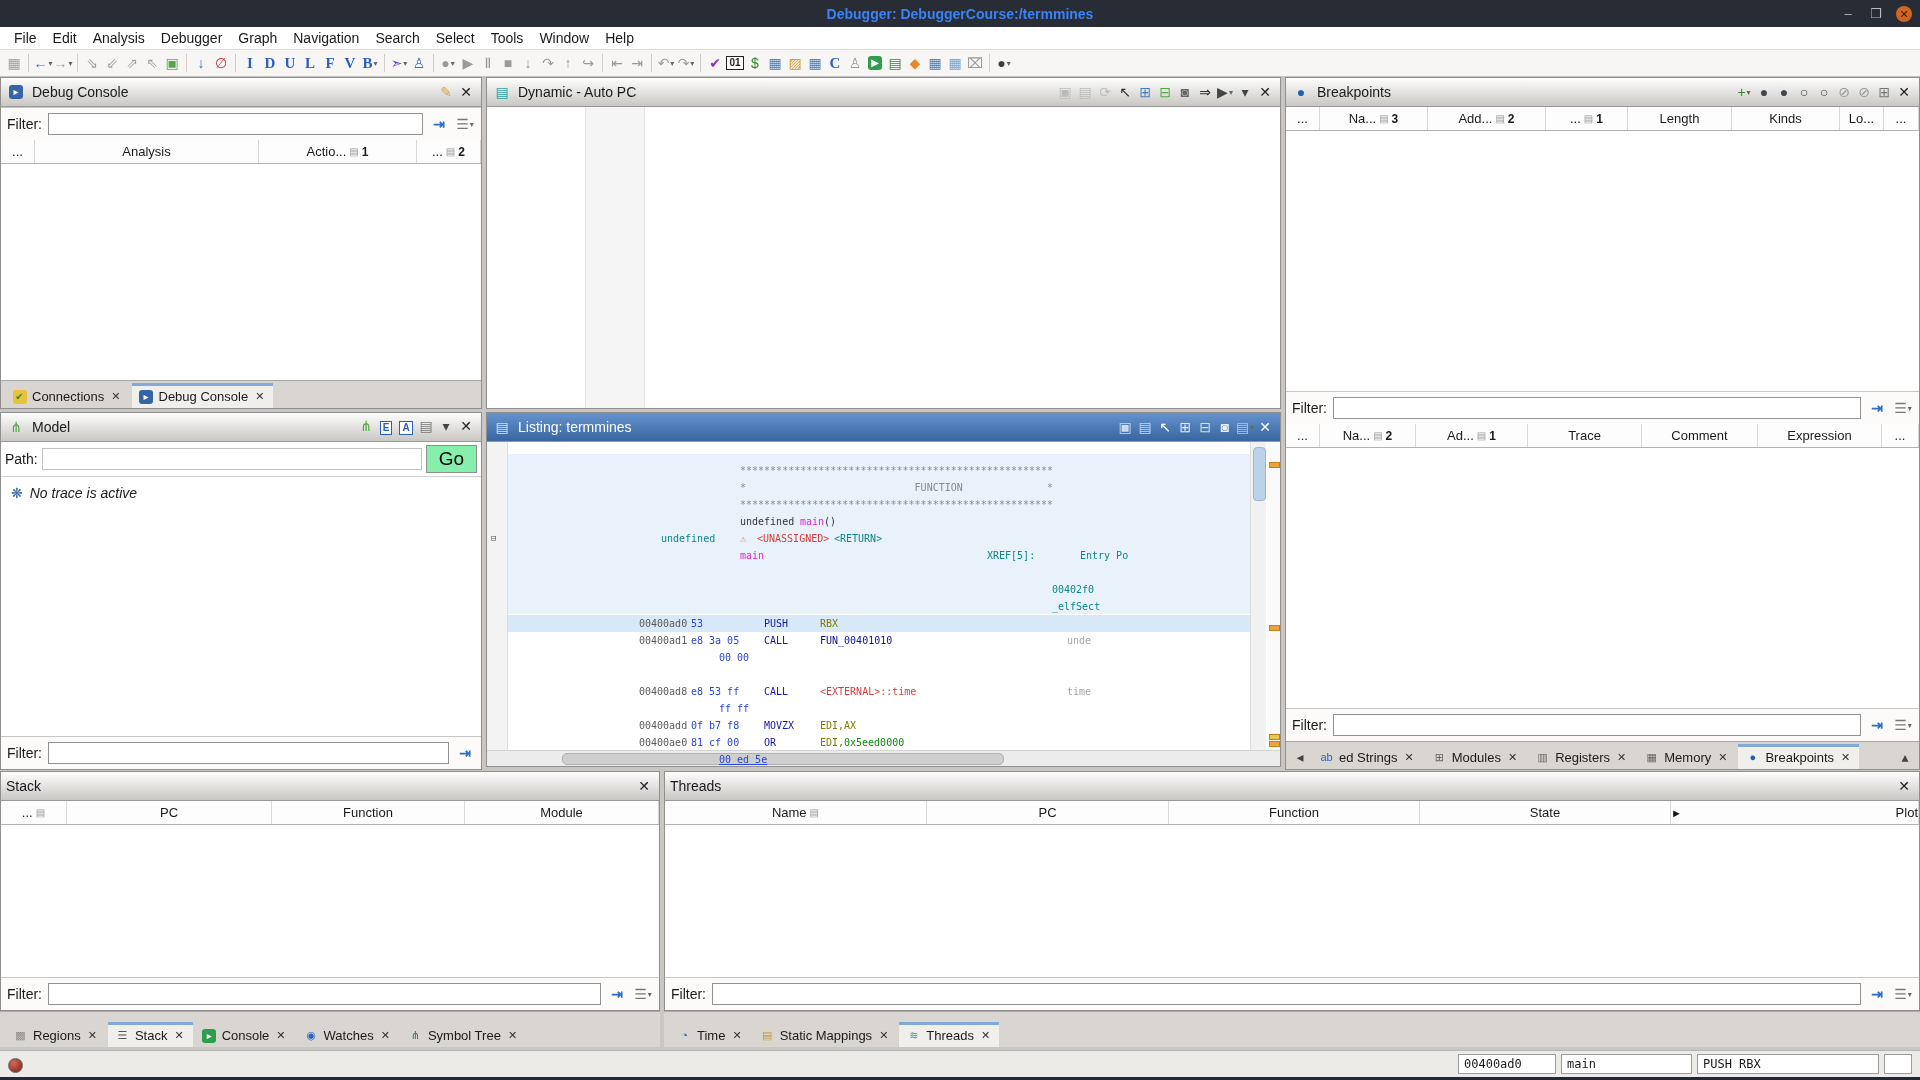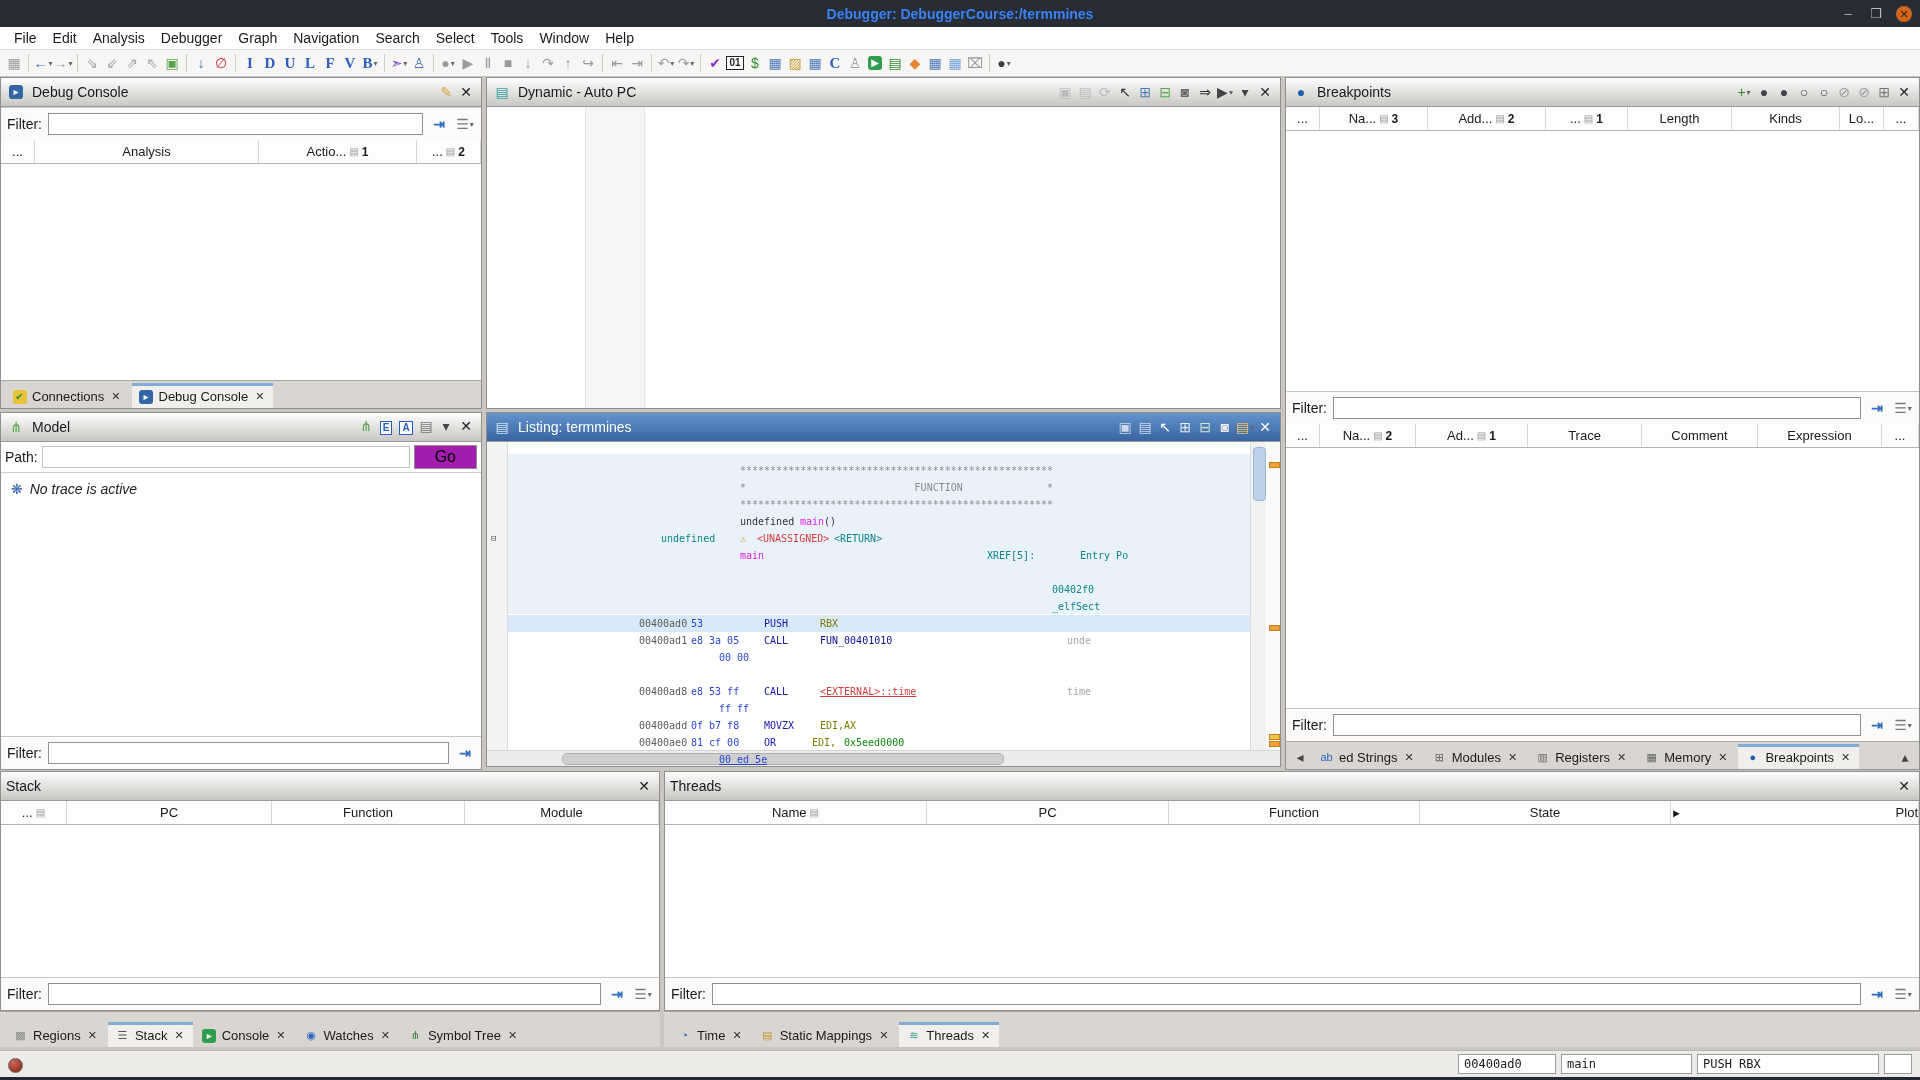--- a/index.html
+++ b/index.html
@@ -57,21 +57,21 @@
   .tab{display:flex;align-items:center;gap:5px;padding:3px 9px 4px 7px;font-size:13px;
        border-top:3px solid transparent;white-space:nowrap;cursor:default;}
   .tab.active{background:#f0efec;border-top:3px solid #82aad6;}
   .tab .tabic{min-width:15px;height:15px;font-size:11px;}
   .tab .tx{font-size:11px;color:#333;margin-left:2px;}
   .tabbar-strip{position:absolute;background:#d9d6d1;border-top:1px solid #a8a8a8;display:flex;
                 align-items:flex-end;gap:2px;padding:2px 4px 0 6px;box-sizing:border-box;}
   
   .prow{display:flex;align-items:center;gap:4px;padding:3px 4px;border-bottom:1px solid #cfcfcf;}
   .pin{flex:1;height:20px;border:1px solid #c2c2c2;background:#fff;font:13px "Liberation Sans",sans-serif;padding:0 4px;}
-  .gobtn{border:1px solid #8f8f8f;background:#a21caf;font-size:16px;padding:2px 20px;cursor:default;}
+  .gobtn{border:1px solid #8f8f8f;background:#86efac;font-size:19px;padding:2px 12px;cursor:default;}
   .notrace{display:flex;align-items:center;gap:7px;padding:8px 10px;font-style:italic;font-size:14px;color:#222;}
   .notrace .bug{color:#3465a4;font-style:normal;}
   
   .lstbody{flex:1;position:relative;background:#fff;overflow:hidden;
            font-family:"DejaVu Sans Mono",monospace;font-size:10px;}
   .lgutter{position:absolute;left:0;top:0;width:20px;height:100%;background:#f3f3f3;border-right:1px solid #ddd;}
   .gmark{position:absolute;left:4px;top:91px;font-size:9px;color:#555;}
   .fnband{position:absolute;left:21px;right:30px;top:12px;height:160px;background:#e9f2fb;}
   .lline{position:absolute;left:21px;right:30px;height:17px;line-height:17px;}
   .lline.hl{background:#d7e8f9;}
@@ -502,34 +502,34 @@
             <span class="seg byte" style="left: 183px;">e8 3a 05</span>
             <span class="seg mne" style="left: 256px;">CALL</span>
             <span class="seg lbl" style="left: 312px;">FUN_00401010</span>
             <span class="seg com" style="left: 559px;">unde</span>
           </div><div class="lline" style="top: 207px;">
             <span class="seg byte" style="left: 211px;">00 00</span>
           </div><div class="lline" style="top: 241px;">
             <span class="seg addr" style="left: 131px;">00400ad8</span>
             <span class="seg byte" style="left: 183px;">e8 53 ff</span>
             <span class="seg mne" style="left: 256px;">CALL</span>
-            <span class="seg red" style="left: 312px; text-decoration: underline;">&lt;EXTERNAL&gt;::time</span>
+            <span class="seg red" style="left: 312px;">&lt;EXTERNAL&gt;::time</span>
             <span class="seg com" style="left: 559px;">time</span>
           </div><div class="lline" style="top: 258px;">
             <span class="seg byte" style="left: 211px;">ff ff</span>
           </div><div class="lline" style="top: 275px;">
             <span class="seg addr" style="left: 131px;">00400add</span>
             <span class="seg byte" style="left: 183px;">0f b7 f8</span>
             <span class="seg mne" style="left: 256px;">MOVZX</span>
             <span class="seg reg" style="left: 312px;">EDI,AX</span>
           </div><div class="lline" style="top: 292px;">
             <span class="seg addr" style="left: 131px;">00400ae0</span>
             <span class="seg byte" style="left: 183px;">81 cf 00</span>
             <span class="seg mne" style="left: 256px;">OR</span>
-            <span class="seg reg" style="left: 304px;">EDI,</span>
+            <span class="seg reg" style="left: 312px;">EDI,</span>
             <span class="seg const" style="left: 336px;">0x5eed0000</span>
           </div><div class="lline" style="top: 309px;">
             <span class="seg byte" style="left: 211px; text-decoration: underline;">00 ed 5e</span>
           </div></div>
     </div>
 
     <div class="panel" style="left:1285px;top:0;width:635px;height:693px;">
       <div class="phdr">
         <span class="icon tabic">
             <span class="g" style="color:#1f5fae;">●</span>

